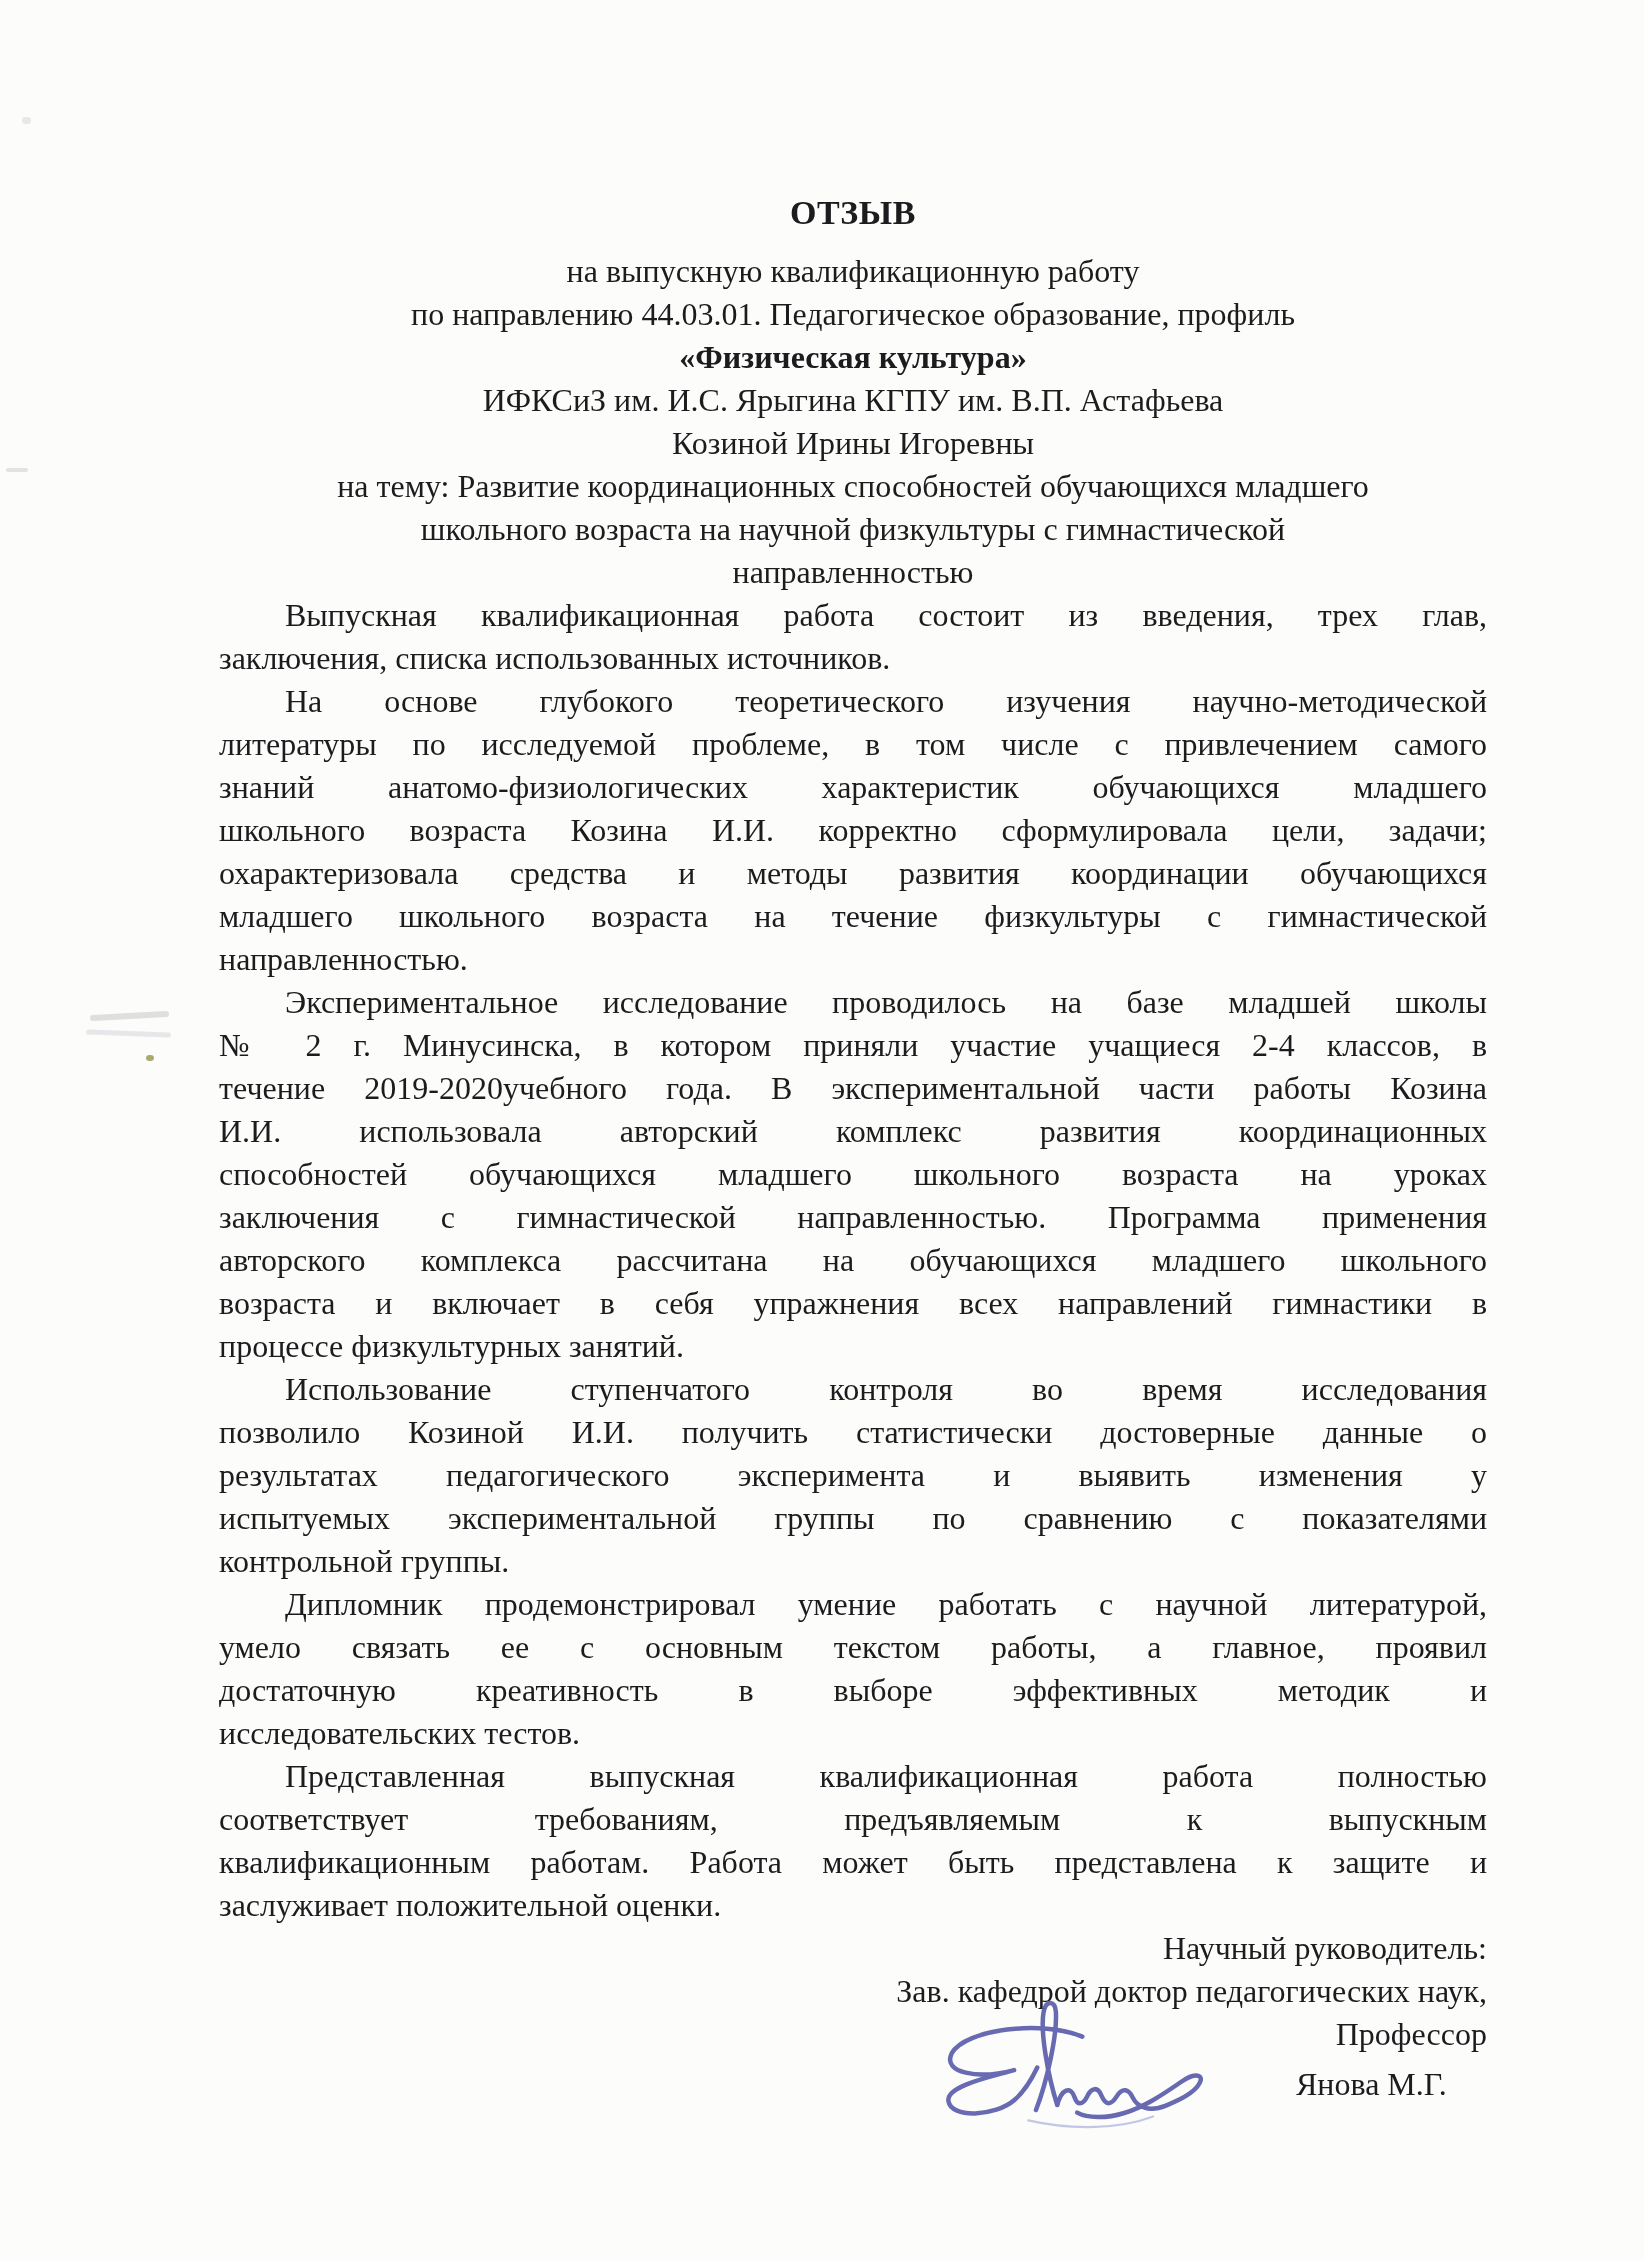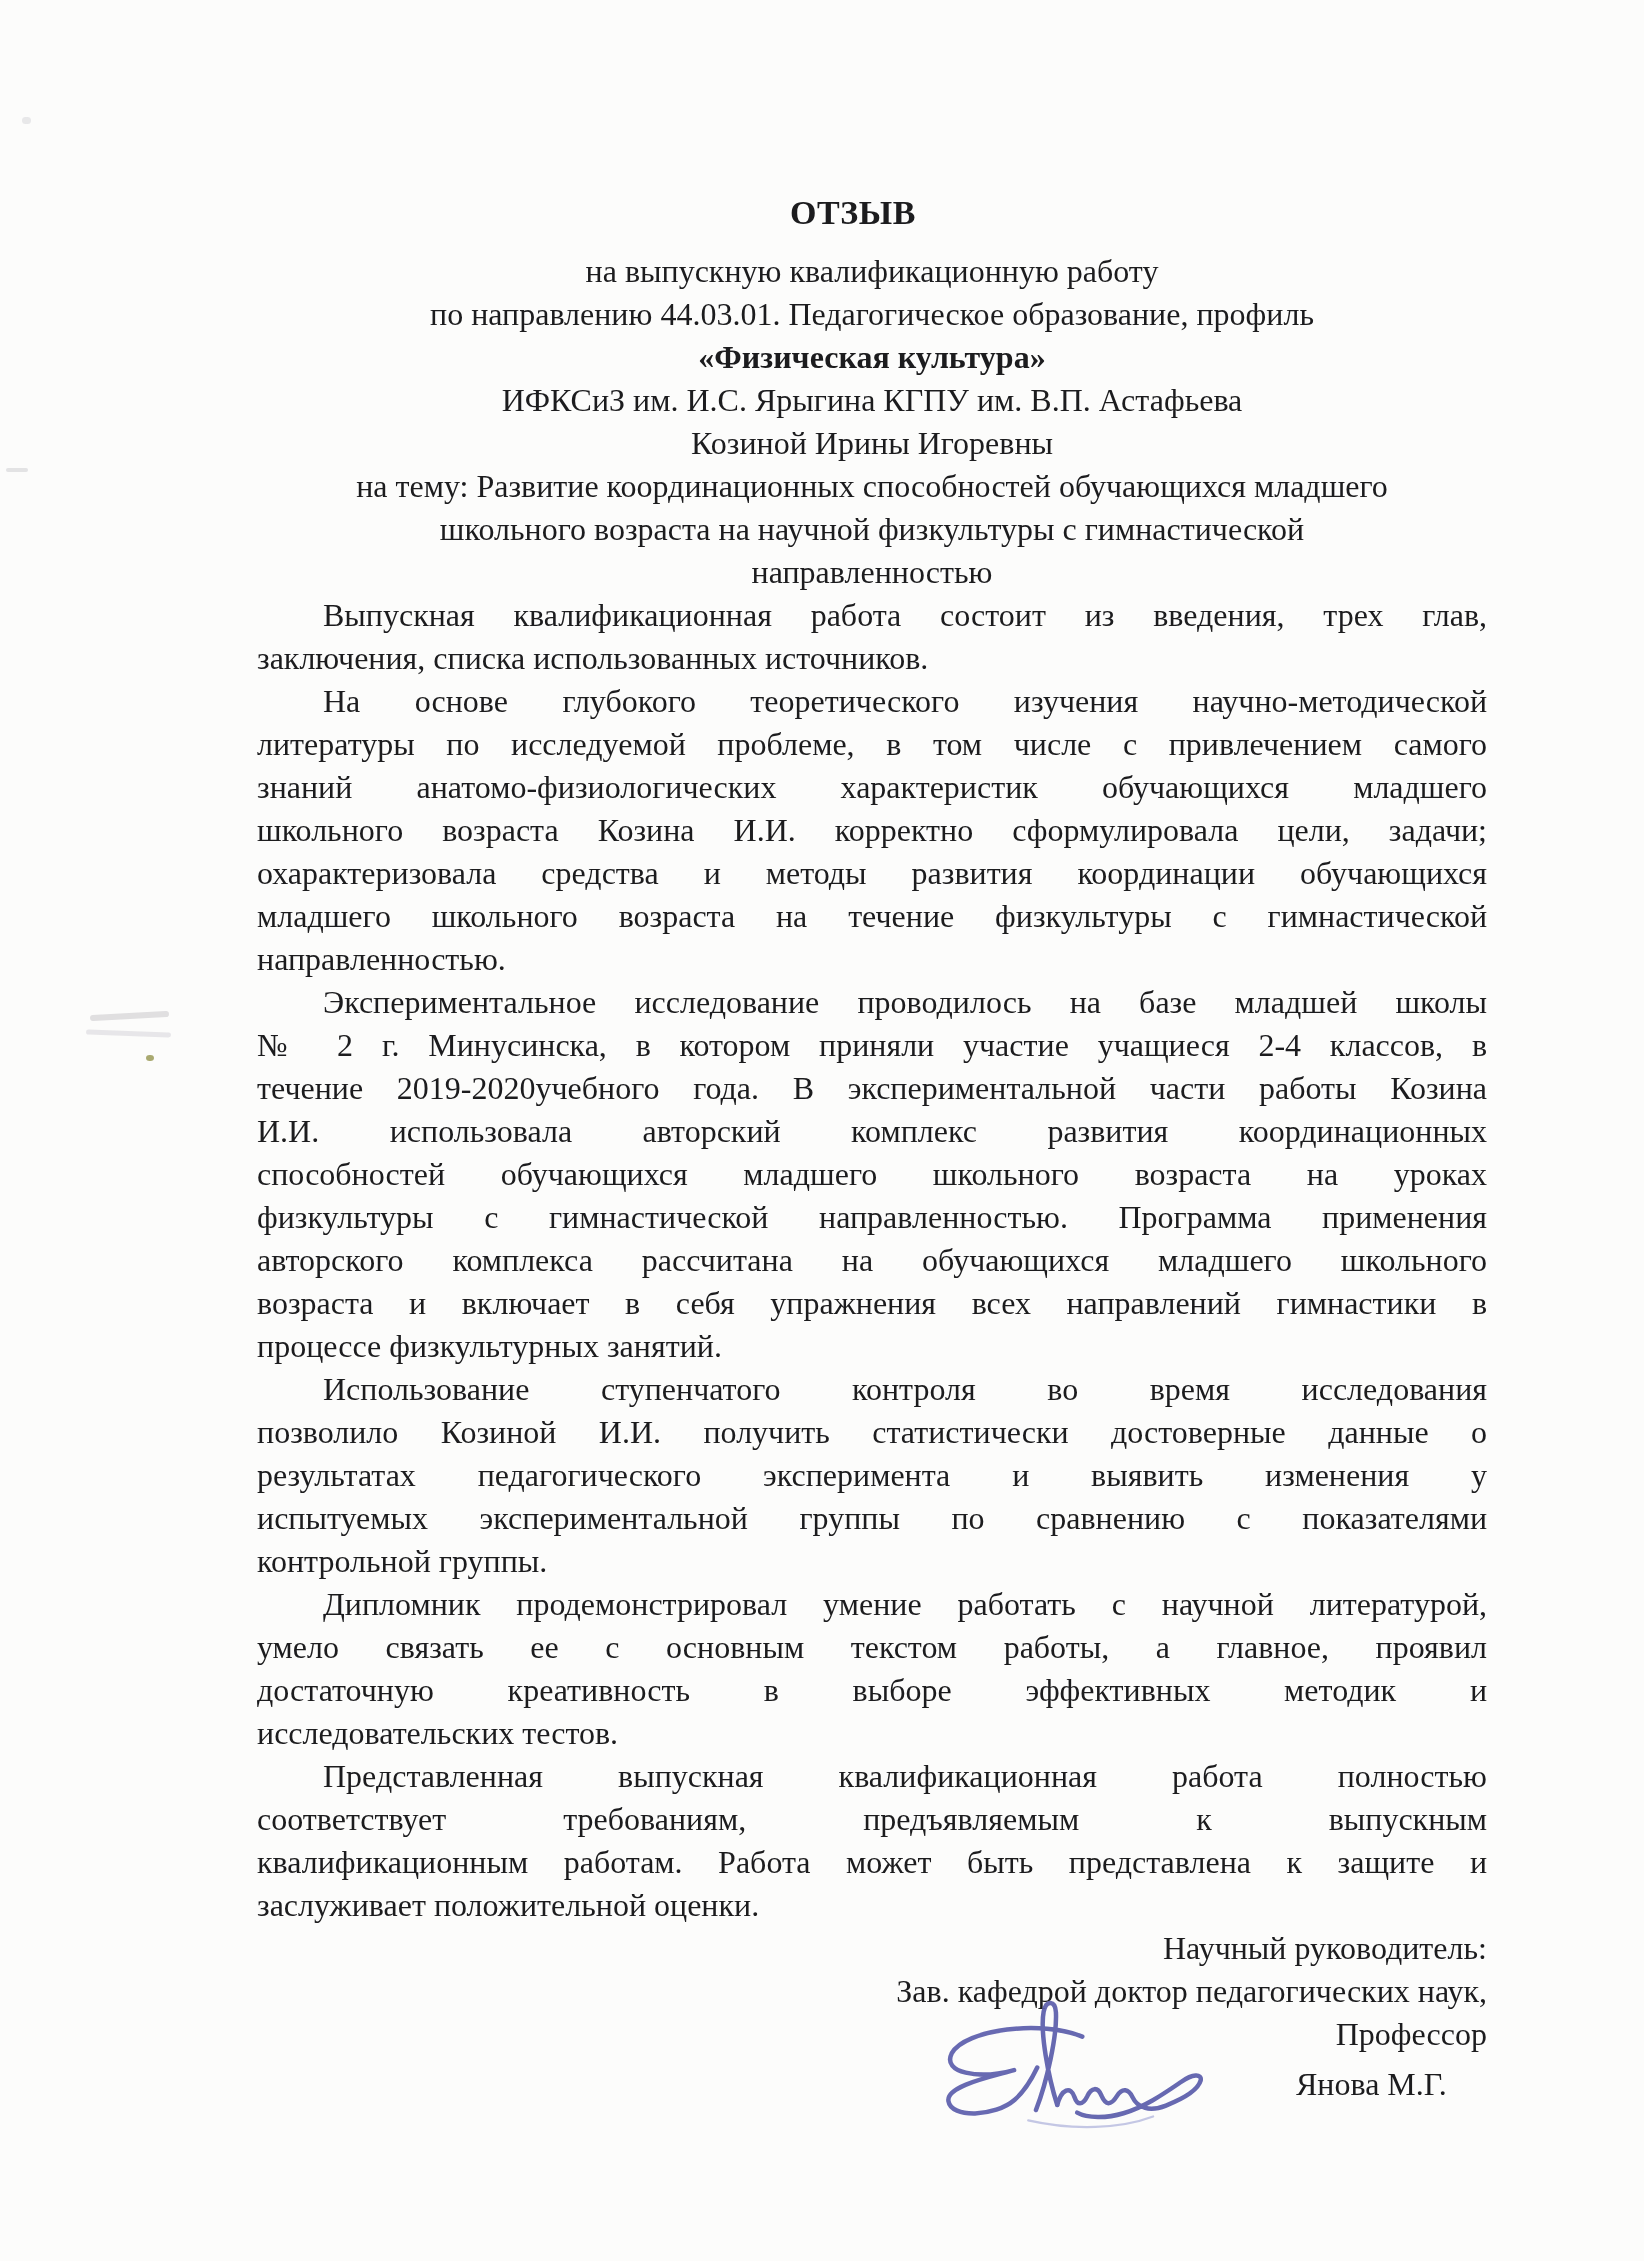--- a/index.html
+++ b/index.html
@@ -1,19 +1,19 @@
 <!DOCTYPE html>
 <html style="font-size:10.3px"><head>
 <meta charset="utf-8">
 <style>
   html,body{margin:0;padding:0;}
   body{width:1644px;height:2261px;background:#ffffff;font-family:"Liberation Serif","DejaVu Serif",serif;}
   .page{position:relative;width:1644px;height:2261px;background:#fcfcfb;overflow:hidden;color:#1c1c1e;padding-left:20px;}
   .textblock{position:absolute;left:219px;top:191px;width:1268px;}
-  .line{height:43px;line-height:43px;font-size:32px;white-space:nowrap;margin-left:38px;}
+  .line{height:43px;line-height:43px;font-size:32px;white-space:nowrap;}
   .title-line{height:43px;line-height:43px;font-size:34px;font-weight:bold;text-align:center;letter-spacing:0.6px;margin-bottom:15.5px;white-space:nowrap;}
   .hl{text-align:center;}
   .hl.bold{font-weight:bold;}
   .bl{text-align:justify;text-align-last:justify;white-space:normal;font-family:Liberation Serif, serif;}
   .bl.end{text-align-last:left;}
   .bl.ind{text-indent:66px;}
   .fl{text-align:right;}
   .signer-name{position:absolute;left:1296px;top:2065px;font-size:32px;line-height:39px;white-space:nowrap;}
   .signature{position:absolute;left:933px;top:1998px;width:278px;height:134px;}
   
@@ -54,21 +54,21 @@
     <div class="line bl">знаний анатомо-физиологических характеристик обучающихся младшего</div>
     <div class="line bl">школьного возраста Козина И.И. корректно сформулировала цели, задачи;</div>
     <div class="line bl">охарактеризовала средства и методы развития координации обучающихся</div>
     <div class="line bl">младшего школьного возраста на течение физкультуры с гимнастической</div>
     <div class="line bl end">направленностью.</div>
     <div class="line bl ind">Экспериментальное исследование проводилось на базе младшей школы</div>
     <div class="line bl">№ 2 г. Минусинска, в котором приняли участие учащиеся 2-4 классов, в</div>
     <div class="line bl">течение 2019-2020учебного года. В экспериментальной части работы Козина</div>
     <div class="line bl">И.И. использовала авторский комплекс развития координационных</div>
     <div class="line bl">способностей обучающихся  младшего школьного возраста на уроках</div>
-    <div class="line bl">физкультуры с гимнастической направленностью. Программа применения</div>
+    <div class="line bl">заключения с гимнастической направленностью. Программа применения</div>
     <div class="line bl">авторского комплекса рассчитана на обучающихся младшего школьного</div>
     <div class="line bl">возраста и включает в себя упражнения всех направлений гимнастики в</div>
     <div class="line bl end">процессе физкультурных занятий.</div>
     <div class="line bl ind">Использование ступенчатого контроля во время исследования</div>
     <div class="line bl">позволило Козиной И.И. получить статистически достоверные данные о</div>
     <div class="line bl">результатах педагогического эксперимента и выявить изменения у</div>
     <div class="line bl">испытуемых экспериментальной группы по сравнению с показателями</div>
     <div class="line bl end">контрольной группы.</div>
     <div class="line bl ind">Дипломник продемонстрировал умение работать с научной литературой,</div>
     <div class="line bl">умело связать ее с основным текстом работы, а главное, проявил</div>

